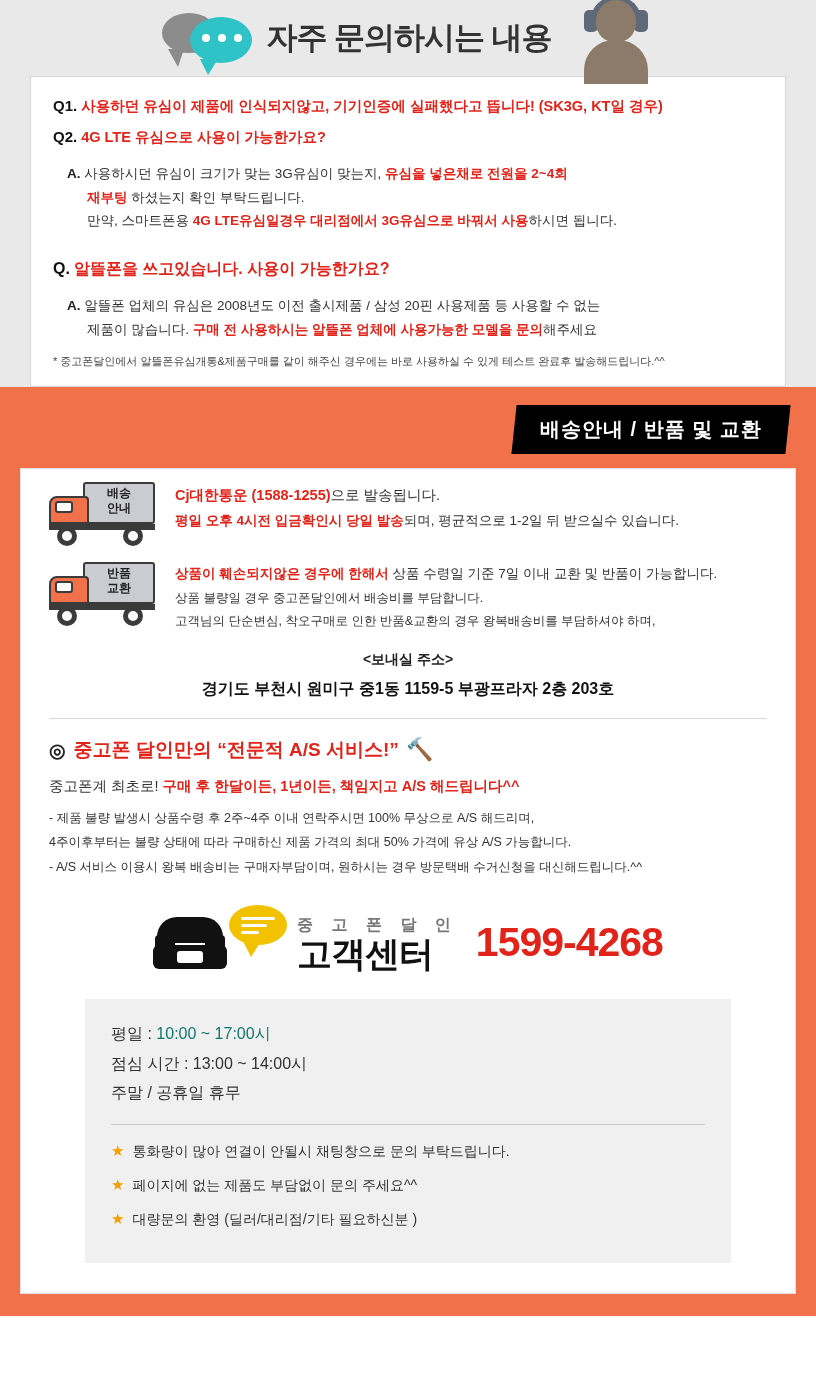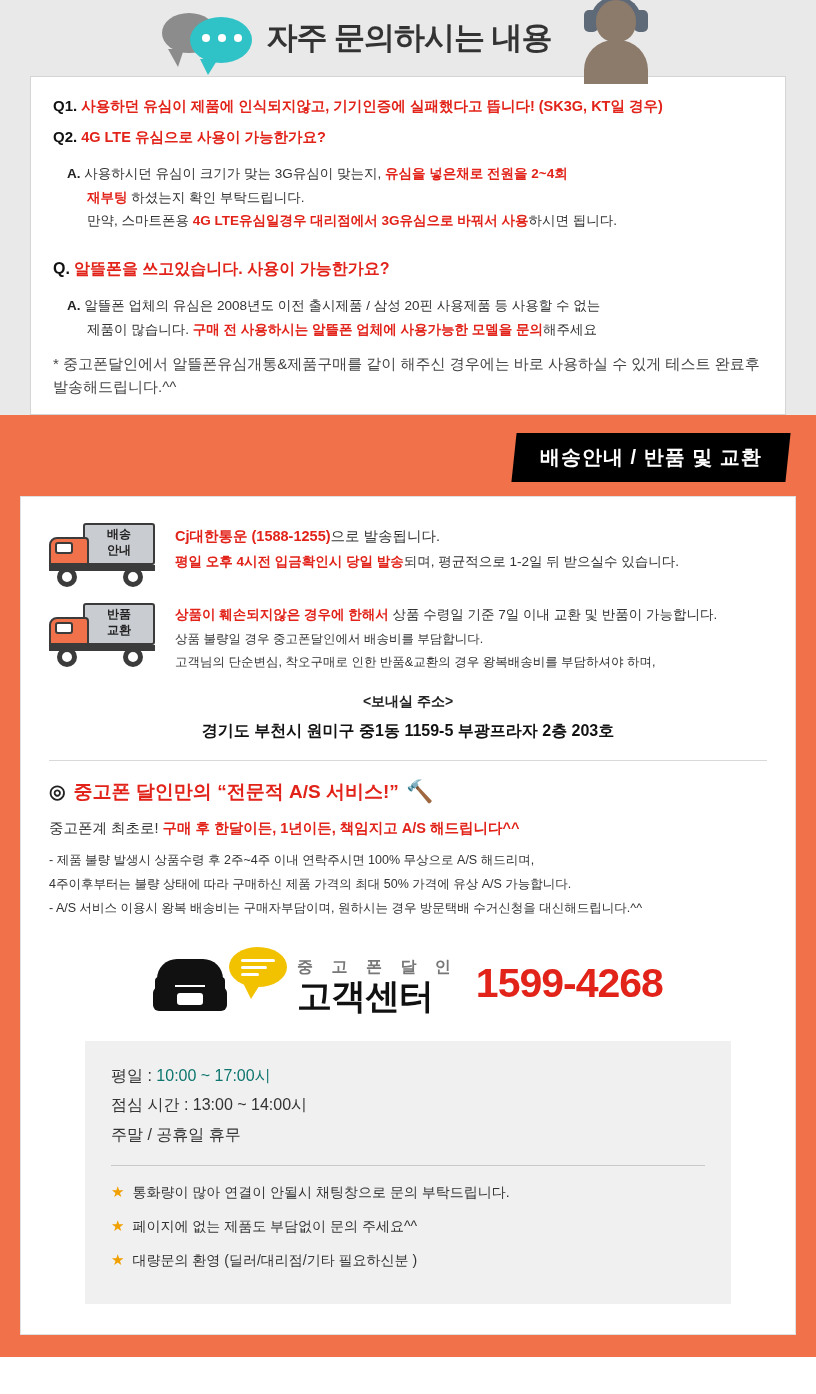--- a/index.html
+++ b/index.html
@@ -138,21 +138,21 @@
     font-size: 13.5px;
     line-height: 1.75;
     color: #333;
   }
   .a-label { font-weight: bold; color: #222; }
   .red { color: #e2231a; font-weight: bold; }
   .indent { display:block; padding-left: 20px; }
   .q-section-gap { margin-top: 24px; }
   .footnote {
     margin-top: 12px;
-    font-size: 15px;
+    font-size: 11px;
     color: #444;
     line-height: 1.5;
   }
 
   
   .ship-section {
     width: 816px;
     background: #f0714a;
     padding: 18px 0 22px 0;
   }
@@ -170,21 +170,21 @@
     padding: 11px 26px;
     letter-spacing: 1px;
     transform: skewX(-6deg);
   }
   .ship-banner span { display:inline-block; transform: skewX(6deg); }
 
   .ship-card {
     margin: 0 20px;
     background: #fff;
     border: 1px solid #e0e0e0;
-    padding: 26px 28px 30px 28px;
+    padding: 13px 28px 30px 28px;
   }
   .ship-row {
     display: flex;
     align-items: flex-start;
     margin-bottom: 18px;
   }
   .truck {
     position: relative;
     width: 110px; height: 62px;
     flex: none;

